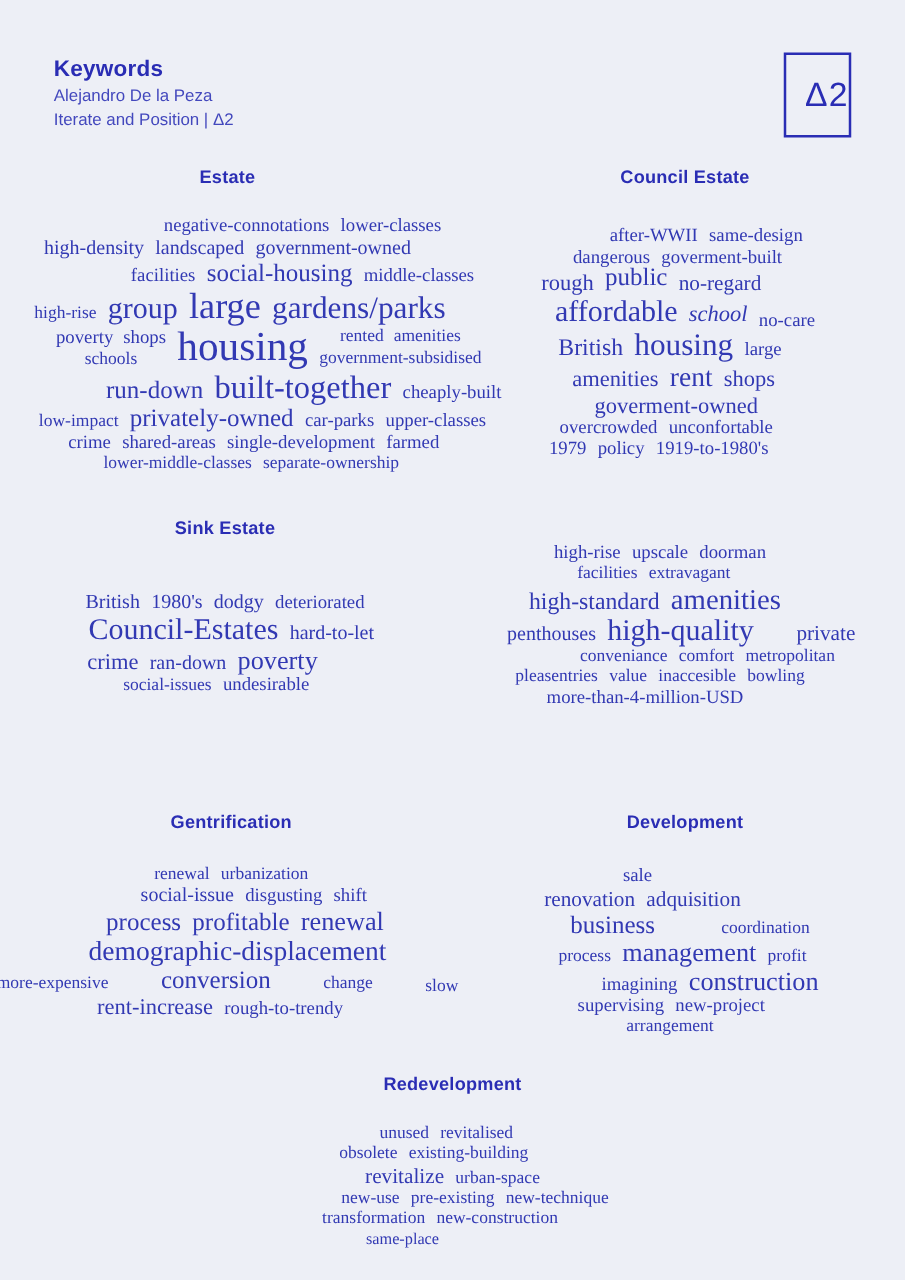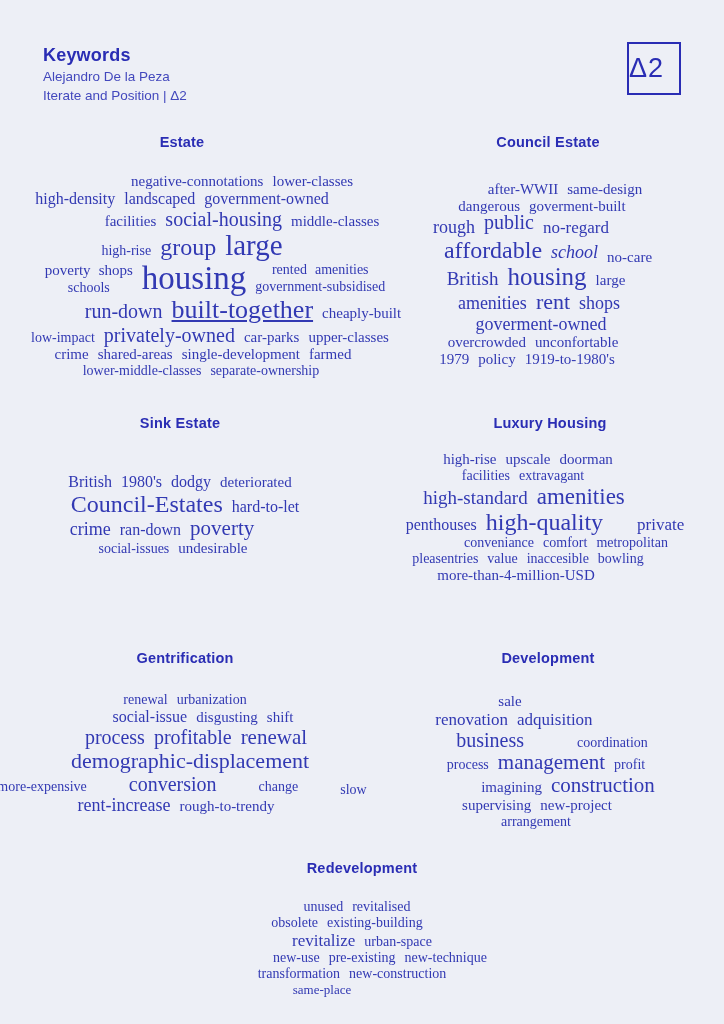--- a/index.html
+++ b/index.html
@@ -14,22 +14,22 @@
     width:724px;height:1024px;position:relative;overflow:hidden;
     background:var(--bg);
     font-family:"Liberation Sans",sans-serif;
   }
   
   .header{position:absolute;left:43px;top:45px;}
   .header h1{margin:0;font:700 18px/21px "Liberation Sans",sans-serif;color:var(--ink);letter-spacing:.2px;}
   .header p{margin:2px 0 0;font:400 13.5px/17px "Liberation Sans",sans-serif;color:var(--ink-soft);}
   
   .logo{
-    position:absolute;left:627px;top:42px;width:54px;height:53px;
-    border:2.5px solid var(--ink);display:flex;align-items:center;justify-content:flex-start;
+    position:absolute;left:627px;top:42px;width:54px;height:68px;
+    border:2.5px solid var(--ink);display:flex;align-items:center;justify-content:flex-end;
     color:var(--ink);font:400 27px/1 "Liberation Sans",sans-serif;letter-spacing:1px;
   }
   
   .sec{position:absolute;}
   .sec h2{
     margin:0;text-align:center;color:var(--ink);
     font:700 14.5px/17px "Liberation Sans",sans-serif;letter-spacing:.2px;
   }
   .cloud{margin-top:var(--gap,22px);display:flex;flex-direction:column;align-items:center;}
   .cloud-line{
@@ -76,20 +76,21 @@
       </div>
       <div class="cloud-line" style="transform: translateX(27px);">
         <span class="w" style="font-size: 15px;">facilities</span>
         <span class="w" style="font-size: 20px;">social-housing</span>
         <span class="w" style="font-size: 15px;">middle-classes</span>
       </div>
       <div class="cloud-line" style="transform: translateX(-23px);">
         <span class="w" style="font-size: 14px;">high-rise</span>
         <span class="w" style="font-size: 24px;">group</span>
         <span class="w" style="font-size: 29px;">large</span>
+        <span class="w" style="font-size: 25px;">gardens/parks</span>
       </div>
       <div class="cloud-line">
         <span class="cloud-col">
           <span class="cloud-subrow">
             <span class="w" style="font-size: 15px;">poverty</span>
             <span class="w" style="font-size: 15px;">shops</span>
           </span>
           <span class="cloud-subrow">
             <span class="w" style="font-size: 14px;">schools</span>
           </span>
@@ -100,21 +101,21 @@
             <span class="w" style="font-size: 14px;">rented</span>
             <span class="w" style="font-size: 14px;">amenities</span>
           </span>
           <span class="cloud-subrow">
             <span class="w" style="font-size: 14px;">government-subsidised</span>
           </span>
         </span>
       </div>
       <div class="cloud-line" style="transform: translateX(28px);">
         <span class="w" style="font-size: 20px;">run-down</span>
-        <span class="w" style="font-size: 26px; text-decoration: underline;">built-together</span>
+        <span class="w" style="font-size: 26px;">built-together</span>
         <span class="w" style="font-size: 15px;">cheaply-built</span>
       </div>
       <div class="cloud-line" style="transform: translateX(-5px);">
         <span class="w" style="font-size: 14px;">low-impact</span>
         <span class="w" style="font-size: 20px;">privately-owned</span>
         <span class="w" style="font-size: 15px;">car-parks</span>
         <span class="w" style="font-size: 15px;">upper-classes</span>
       </div>
       <div class="cloud-line" style="transform: translateX(-12px);">
         <span class="w" style="font-size: 15px;">crime</span>
@@ -194,21 +195,20 @@
         <span class="w" style="font-size: 21px;">poverty</span>
       </div>
       <div class="cloud-line" style="transform: translateX(-7px);">
         <span class="w" style="font-size: 14px;">social-issues</span>
         <span class="w" style="font-size: 15px;">undesirable</span>
       </div>
     </div>
 </section>
 
 <section class="sec sec-luxury">
-  <h2>Luxury Housing</h2>
   <div class="cloud">
       <div class="cloud-line" style="transform: translateX(-22px);">
         <span class="w" style="font-size: 15px;">high-rise</span>
         <span class="w" style="font-size: 15px;">upscale</span>
         <span class="w" style="font-size: 15px;">doorman</span>
       </div>
       <div class="cloud-line" style="transform: translateX(-27px);">
         <span class="w" style="font-size: 14px;">facilities</span>
         <span class="w" style="font-size: 14px;">extravagant</span>
       </div>

